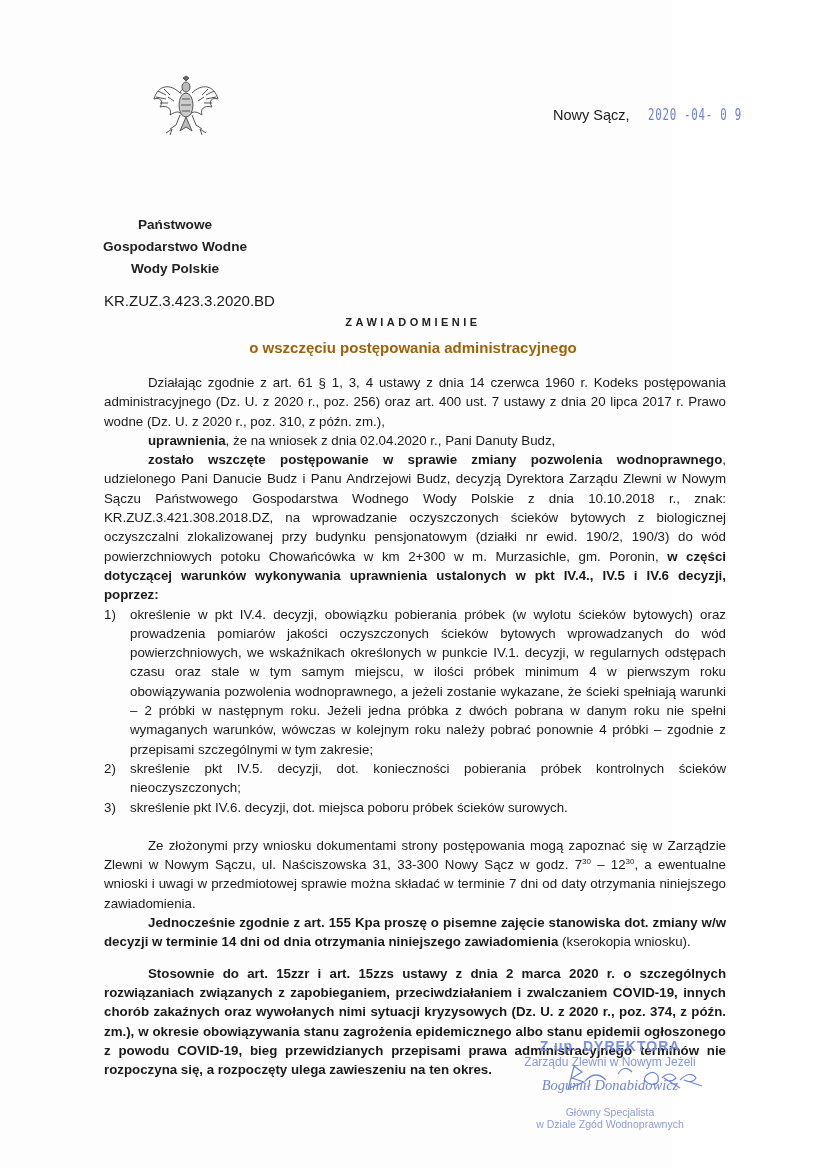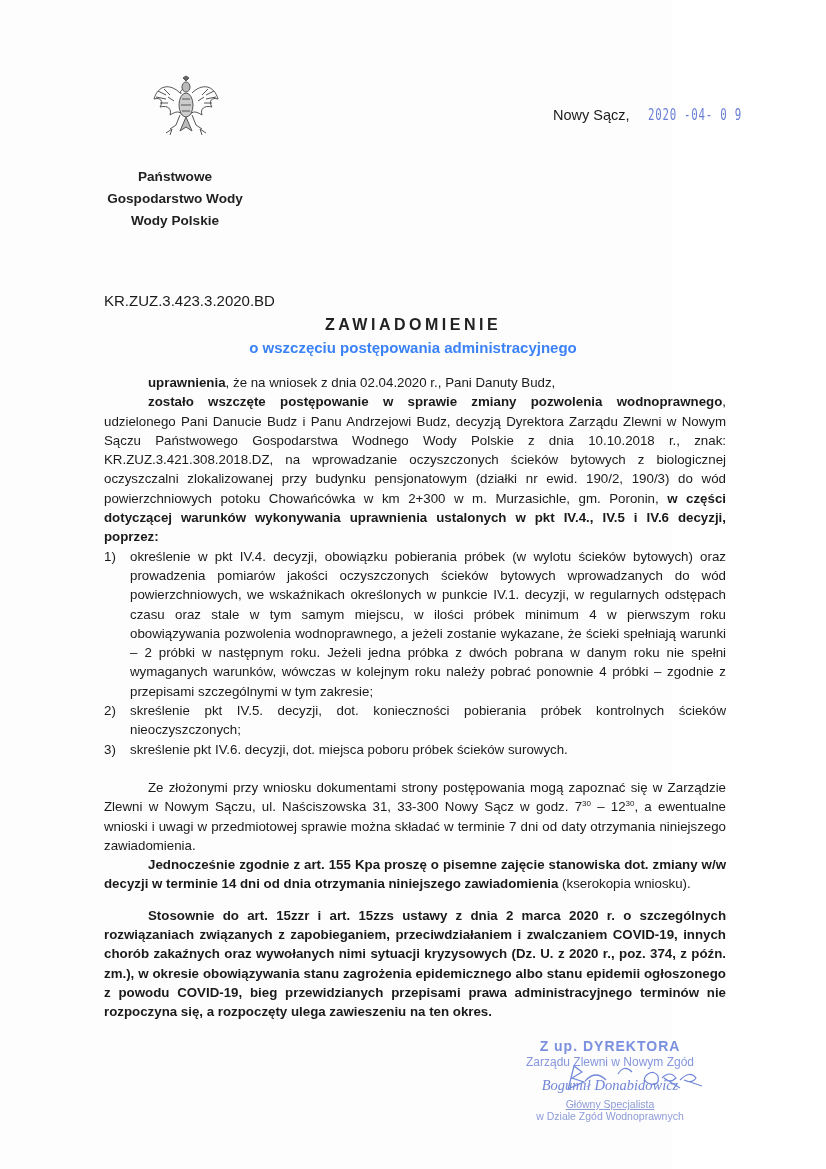--- a/index.html
+++ b/index.html
@@ -2,39 +2,39 @@
 <html><head>
 <meta charset="utf-8">
 <style>
   html, body { margin: 0; padding: 0; background: #ffffff; }
   body { width: 826px; height: 1169px; position: relative; overflow: hidden;
          font-family: "Liberation Sans", sans-serif; color: #1a1a1a; }
   .page { position: absolute; left: 0; top: 0; width: 672px; height: 1169px; background: #fdfdfd; }
   .emblem { position: absolute; left: 150px; top: 75px; width: 72px; height: 66px; }
   .place-date { position: absolute; left: 553px; top: 106px; font-size: 14.5px; white-space: nowrap; }
   .place-date .date { display: inline-block; margin-left: 18px; color: #6a7fd6; font-family: "DejaVu Sans Mono", monospace; font-size: 15px; transform: scaleX(0.72); transform-origin: left center; letter-spacing: 1px; }
-  .org { position: absolute; left: 95px; width: 160px; text-align: center; font-weight: bold; font-size: 13.6px; line-height: 22px; color: #222; }
+  .org { position: absolute; left: 95px; width: 160px; text-align: center; font-weight: bold; font-size: 13.6px; line-height: 22px; color: #222; margin-top: 48px; }
   .org1 { top: 166px; }
   .org2 { top: 246px; }
   .ref { position: absolute; left: 104px; top: 292px; font-size: 15px; }
-  .title { position: absolute; left: 0; width: 826px; text-align: center; top: 316px; font-weight: bold; font-size: 16px; letter-spacing: 3.5px; color: #222; }
-  .subtitle { position: absolute; left: 0; width: 826px; text-align: center; top: 339px; font-weight: bold; font-size: 15px; color: #3b82f6; }
+  .title { position: absolute; left: 0; width: 826px; text-align: center; top: 316px; font-weight: bold; font-size: 11px; letter-spacing: 3.5px; color: #222; }
+  .subtitle { position: absolute; left: 0; width: 826px; text-align: center; top: 339px; font-weight: bold; font-size: 15px; color: #a16207; }
   .body { position: absolute; left: 104px; width: 622px; font-size: 13.3px; line-height: 19.3px; text-align: justify; }
   .p { margin: 0; text-indent: 44px; }
   .p.indent-b { text-indent: 44px; }
   .b { font-weight: bold; }
   .list { margin: 0; padding: 0; list-style: none; }
   .list li { position: relative; padding-left: 26px; text-align: justify; }
   .list li .num { position: absolute; left: 0; top: 0; }
   sup { font-size: 8px; line-height: 0; vertical-align: 5px; }
   .stamp { position: absolute; left: 495px; top: 1038px; width: 230px; text-align: center; color: #6f86d8; font-family: "Liberation Sans", sans-serif; }
   .stamp .s1 { font-weight: bold; font-size: 14px; letter-spacing: 1px; color: #7b90de; }
   .stamp .s2 { font-size: 12px; color: #8596dc; margin-top: 1px; }
   .stamp .s3 { font-family: "Liberation Serif", serif; font-style: italic; font-size: 14.5px; color: #7186d6; margin-top: 8px; }
-  .stamp .s4 { font-size: 10.5px; color: #8d9bd8; margin-top: 4px; text-decoration: underline; }
+  .stamp .s4 { font-size: 10.5px; color: #8d9bd8; margin-top: 12px; }
   .stamp .s5 { font-size: 10.5px; color: #8d9bd8; text-align: center; }
   .signature { position: absolute; left: 560px; top: 1060px; width: 150px; height: 40px; }
 </style>
 </head>
 <body>
 
 <div class="page">
 
   <svg class="emblem" viewBox="0 0 72 66">
     <g fill="none" stroke="#555" stroke-width="1">
@@ -52,48 +52,49 @@
       <path d="M32 24 l8 0 M31 30 l10 0 M32 36 l8 0"></path>
     </g>
   </svg>
 
   <div class="place-date">
     <span>Nowy Sącz,</span><span class="date">2020 -04- 0 9</span>
   </div>
 
   <div class="org org1">
     <div>Państwowe</div>
-    <div>Gospodarstwo Wody</div>
+    <div>Gospodarstwo Wodne</div>
     <div>Wody Polskie</div>
   </div>
 
 
   <div class="ref">KR.ZUZ.3.423.3.2020.BD</div>
 
   <div class="title">ZAWIADOMIENIE</div>
   <div class="subtitle">o wszczęciu postępowania administracyjnego</div>
 
   <div class="body" style="top: 373px;">
+    <p class="p">Działając zgodnie z art. 61 § 1, 3, 4 ustawy z dnia 14 czerwca 1960 r. Kodeks postępowania administracyjnego (Dz. U. z 2020 r., poz. 256) oraz art. 400 ust. 7 ustawy z dnia 20 lipca 2017 r. Prawo wodne (Dz. U. z 2020 r., poz. 310, z późn. zm.),</p>
     <p class="p indent-b"><span class="b">uprawnienia</span><span>, że na wniosek z dnia 02.04.2020 r., Pani Danuty Budz,</span></p>
     <p class="p indent-b"><span class="b">zostało wszczęte postępowanie w sprawie zmiany pozwolenia wodnoprawnego</span><span>, udzielonego Pani Danucie Budz i Panu Andrzejowi Budz, decyzją Dyrektora Zarządu Zlewni w Nowym Sączu Państwowego Gospodarstwa Wodnego Wody Polskie z dnia 10.10.2018 r., znak: KR.ZUZ.3.421.308.2018.DZ, na wprowadzanie oczyszczonych ścieków bytowych z biologicznej oczyszczalni zlokalizowanej przy budynku pensjonatowym (działki nr ewid. 190/2, 190/3) do wód powierzchniowych potoku Chowańcówka w km 2+300 w m. Murzasichle, gm. Poronin, </span><span class="b">w części dotyczącej warunków wykonywania uprawnienia ustalonych w pkt IV.4., IV.5 i IV.6 decyzji, poprzez:</span></p>
     <ol class="list" style="margin-left: 0;">
       <li><span class="num">1)</span><span>określenie w pkt IV.4. decyzji, obowiązku pobierania próbek (w wylotu ścieków bytowych) oraz prowadzenia pomiarów jakości oczyszczonych ścieków bytowych wprowadzanych do wód powierzchniowych, we wskaźnikach określonych w punkcie IV.1. decyzji, w regularnych odstępach czasu oraz stale w tym samym miejscu, w ilości próbek minimum 4 w pierwszym roku obowiązywania pozwolenia wodnoprawnego, a jeżeli zostanie wykazane, że ścieki spełniają warunki – 2 próbki w następnym roku. Jeżeli jedna próbka z dwóch pobrana w danym roku nie spełni wymaganych warunków, wówczas w kolejnym roku należy pobrać ponownie 4 próbki – zgodnie z przepisami szczególnymi w tym zakresie;</span></li>
       <li><span class="num">2)</span><span>skreślenie pkt IV.5. decyzji, dot. konieczności pobierania próbek kontrolnych ścieków nieoczyszczonych;</span></li>
       <li><span class="num">3)</span><span>skreślenie pkt IV.6. decyzji, dot. miejsca poboru próbek ścieków surowych.</span></li>
     </ol>
     <div style="height: 19px;"></div>
     <p class="p"><span>Ze złożonymi przy wniosku dokumentami strony postępowania mogą zapoznać się w Zarządzie Zlewni w Nowym Sączu, ul. Naściszowska 31, 33-300 Nowy Sącz w godz. 7</span><sup>30</sup><span> – 12</span><sup>30</sup><span>, a ewentualne wnioski i uwagi w przedmiotowej sprawie można składać w terminie 7 dni od daty otrzymania niniejszego zawiadomienia.</span></p>
     <p class="p"><span class="b">Jednocześnie zgodnie z art. 155 Kpa proszę o pisemne zajęcie stanowiska dot. zmiany w/w decyzji w terminie 14 dni od dnia otrzymania niniejszego zawiadomienia</span><span> (kserokopia wniosku).</span></p>
     <div style="height: 12px;"></div>
     <p class="p b">Stosownie do art. 15zzr i art. 15zzs ustawy z dnia 2 marca 2020 r. o szczególnych rozwiązaniach związanych z zapobieganiem, przeciwdziałaniem i zwalczaniem COVID-19, innych chorób zakaźnych oraz wywołanych nimi sytuacji kryzysowych (Dz. U. z 2020 r., poz. 374, z późn. zm.), w okresie obowiązywania stanu zagrożenia epidemicznego albo stanu epidemii ogłoszonego z powodu COVID-19, bieg przewidzianych przepisami prawa administracyjnego terminów nie rozpoczyna się, a rozpoczęty ulega zawieszeniu na ten okres.</p>
   </div>
 
   <div class="stamp">
     <div class="s1">Z up. DYREKTORA</div>
-    <div class="s2">Zarządu Zlewni w Nowym Zgód</div>
+    <div class="s2">Zarządu Zlewni w Nowym Jeżeli</div>
     <div class="s3">Bogumił Donabidowicz</div>
     <div class="s4">Główny Specjalista</div>
     <div class="s5">w Dziale Zgód Wodnoprawnych</div>
   </div>
 
   <svg class="signature" viewBox="0 0 150 40">
     <g fill="none" stroke="#6f86d8" stroke-width="1.2">
       <path d="M8 30 L14 6 L22 12 L12 18 L24 22 L10 28"></path>
       <path d="M26 20 q10 -10 20 0"></path>
       <path d="M58 14 q6 -10 14 -2"></path>

